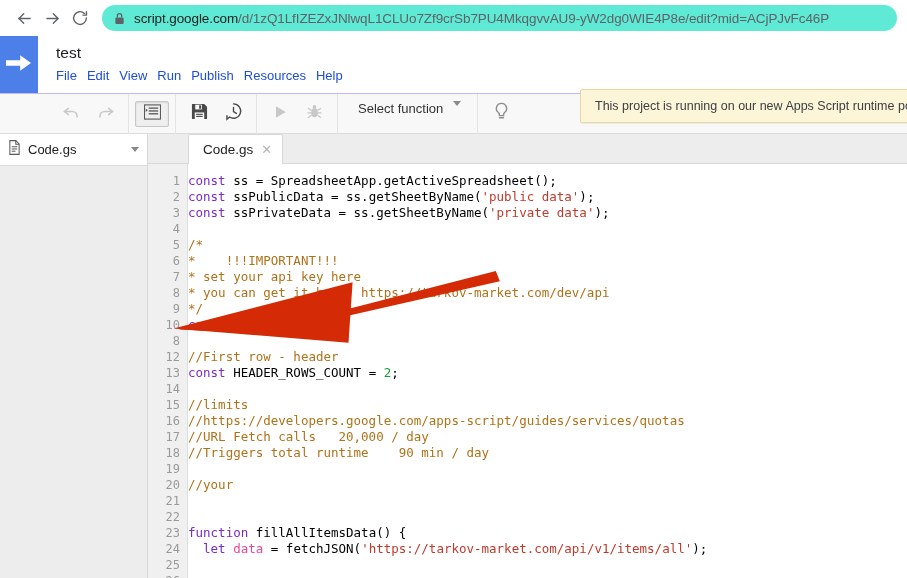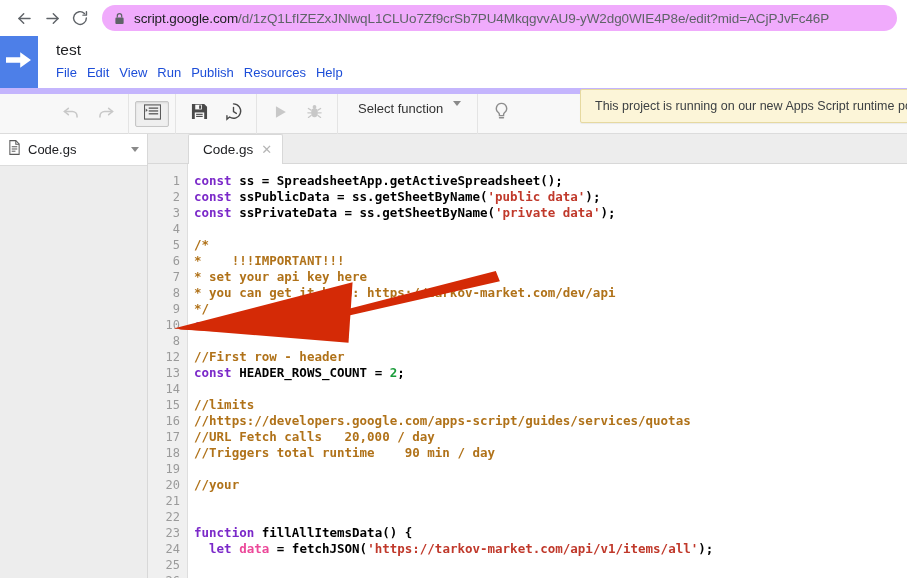--- a/index.html
+++ b/index.html
@@ -25,21 +25,21 @@
     width: 28px; height: 28px;
     display: flex; align-items: center; justify-content: center;
     color: #5f6368;
     flex: 0 0 auto;
   }
   .nav-btn svg { display: block; }
   .omnibox {
     flex: 1 1 auto;
     margin-left: 8px;
     height: 26px;
-    background: #f0abfc;
+    background: #5eead4;
     border-radius: 13px;
     display: flex;
     align-items: center;
     padding: 0 12px;
     overflow: hidden;
     min-width: 0;
   }
   .lock-icon { flex: 0 0 auto; margin-right: 9px; display: flex; }
   .url-text {
     font-size: 13.5px;
@@ -50,21 +50,21 @@
   }
   .url-text .url-host { color: #202124; }
 
   
   .app-header {
     height: 58px;
     display: flex;
     align-items: stretch;
     background: #ffffff;
     position: relative;
-    border-bottom: 6px solid #c4b5fd;
+    border-bottom: 1px solid #c4b5fd;
   }
   .logo-box {
     width: 38px;
     background: #4d7fe8;
     display: flex;
     align-items: center;
     justify-content: center;
     flex: 0 0 auto;
   }
   .title-block {
@@ -232,24 +232,23 @@
   .gutter div {
     font-family: "DejaVu Sans Mono", monospace;
     font-size: 12px;
     line-height: 16px;
     color: #9a9a9a;
     padding-right: 7px;
   }
   .code {
     flex: 1 1 auto;
     padding-top: 9px;
-    padding-left: 6px;
+    padding-left: 0;
     overflow: hidden;
     min-width: 0;
-    font-weight: bold;
   }
   .code div.ln {
     font-family: "DejaVu Sans Mono", monospace;
     font-size: 12.5px;
     line-height: 16px;
     color: #000000;
     white-space: pre;
   }
   .kw   { color: #7b29c9; }
   .str  { color: #c0392b; }

